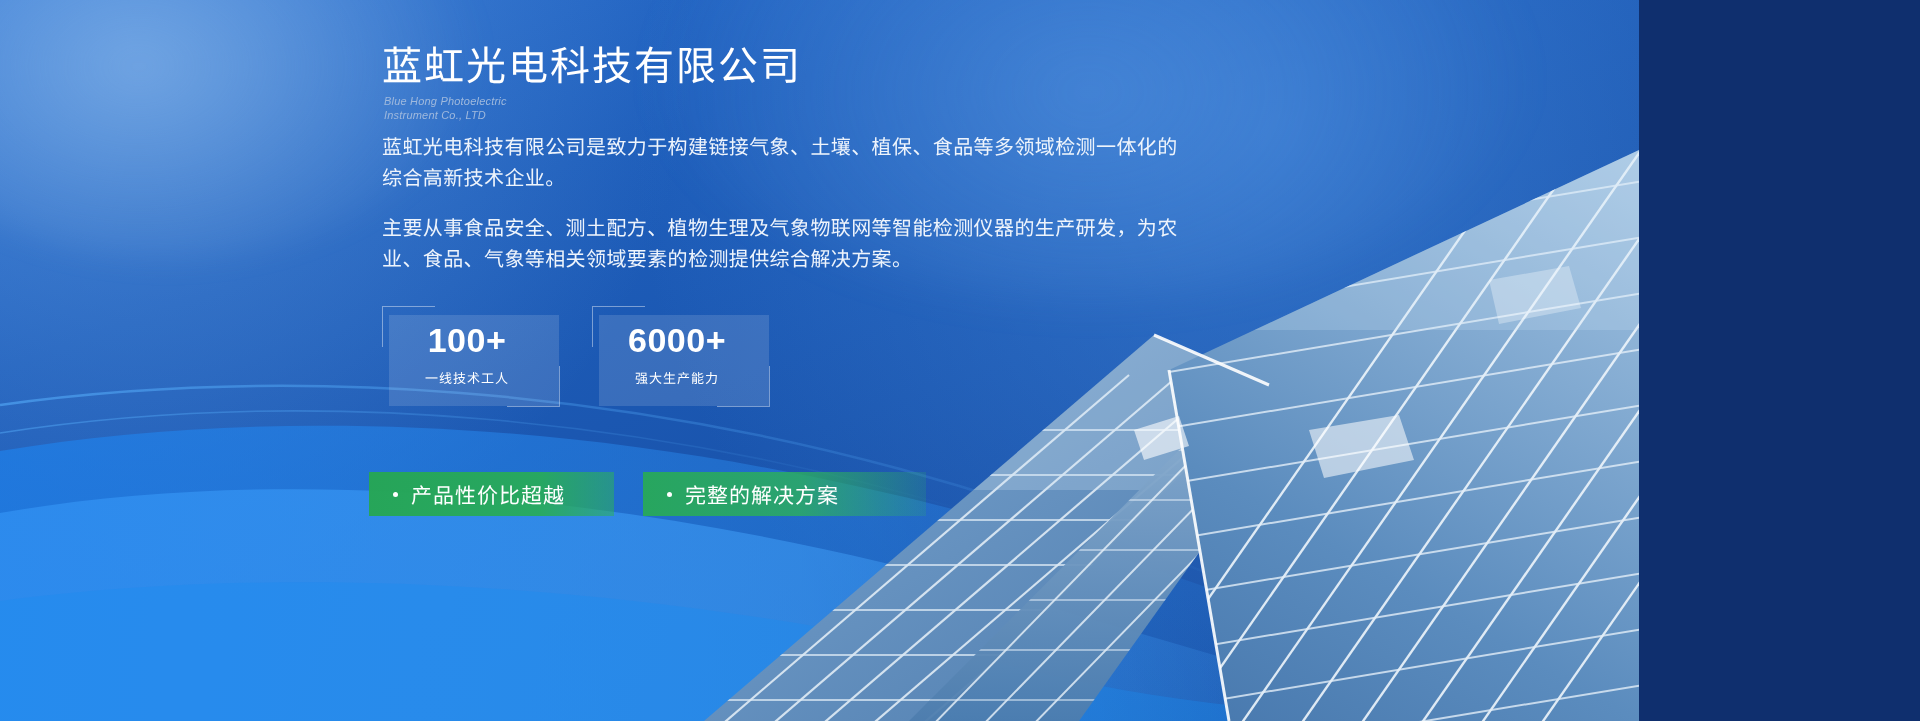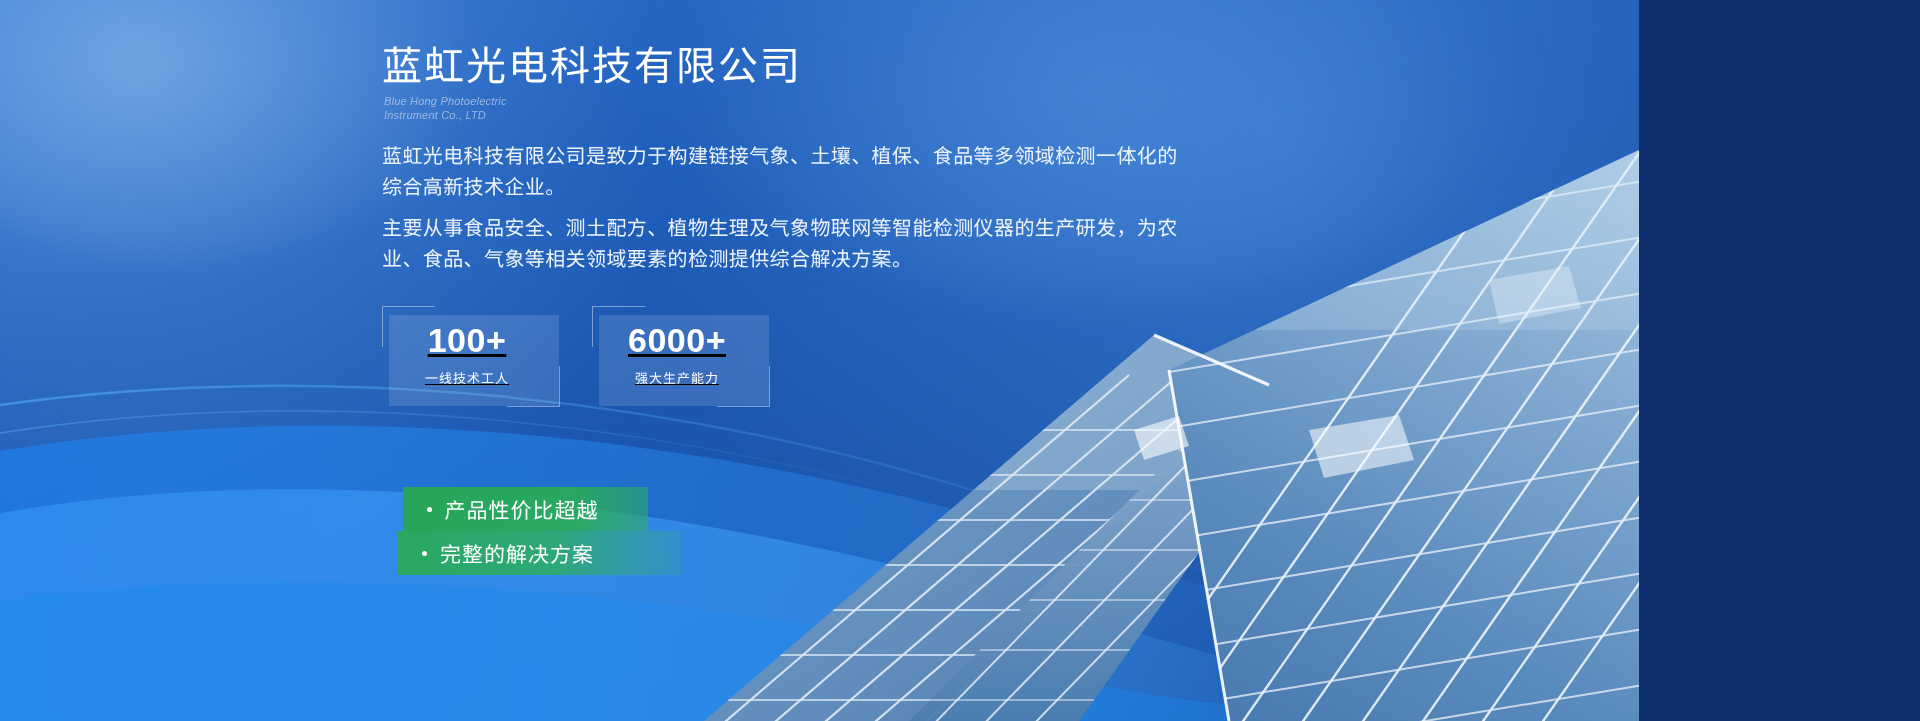--- a/index.html
+++ b/index.html
@@ -92,30 +92,29 @@
 
   .para {
     position: absolute;
     left: 0;
     width: 800px;
     color: #eef4fc;
     font-size: 20px;
     line-height: 31px;
     letter-spacing: .4px;
   }
-  .para-1 { top: 141px; }
+  .para-1 { top: 132px; }
   .para-2 { top: 213px; }
 
   
   .stats {
     position: absolute;
     left: 0; top: 306px;
     display: flex;
     gap: 40px;
-    text-decoration: underline;
   }
   .stat {
     position: relative;
     width: 170px;
     height: 100px;
     padding-top: 9px;
   }
   .stat-fill {
     position: absolute;
     left: 7px; top: 9px;
@@ -152,24 +151,23 @@
     text-align: center;
     color: #ffffff;
     font-size: 13px;
     line-height: 28px;
     letter-spacing: 1px;
   }
 
   
   .tags {
     position: absolute;
-    left: -13px; top: 487px;
+    left: -13px; top: 472px;
     display: flex;
-    align-items: center;
-    flex-direction: column;
+    align-items: flex-end;
   }
   .tag {
     position: relative;
     height: 44px;
     display: flex;
     align-items: center;
     padding: 0 30px 0 24px;
     color: #ffffff;
     font-size: 21px;
     letter-spacing: 1px;

